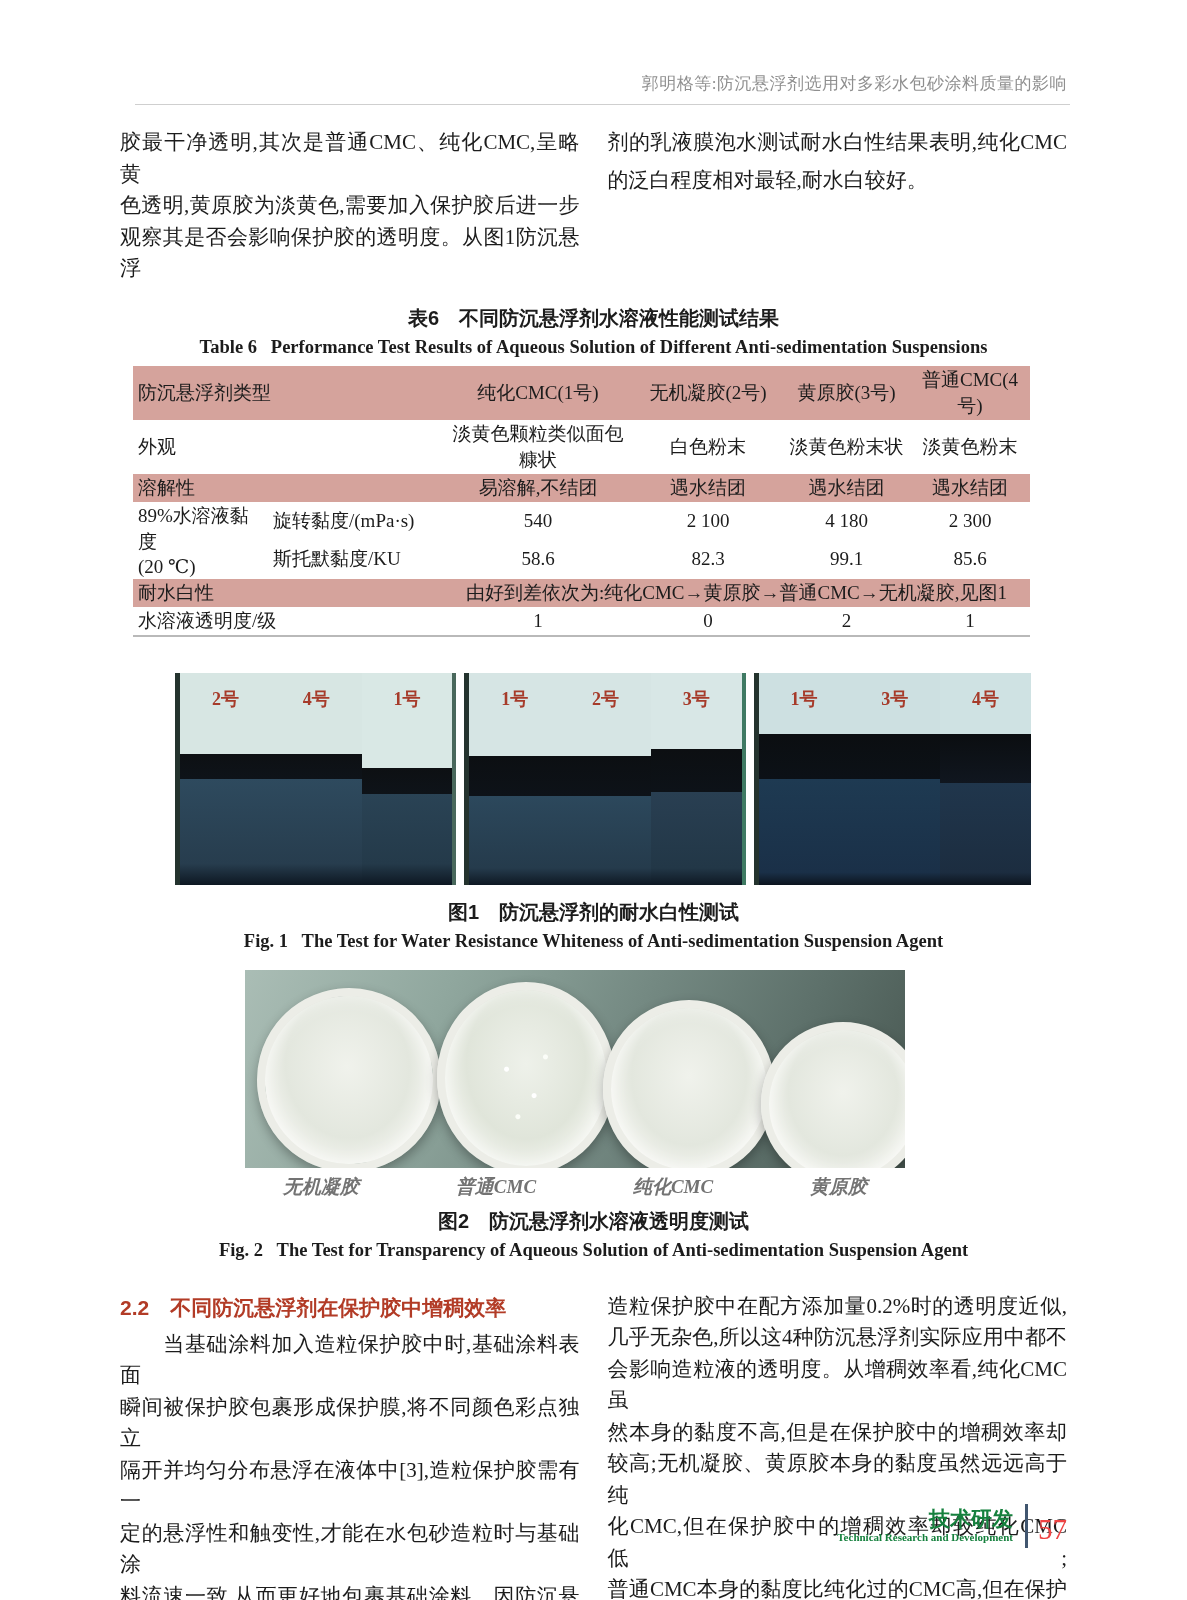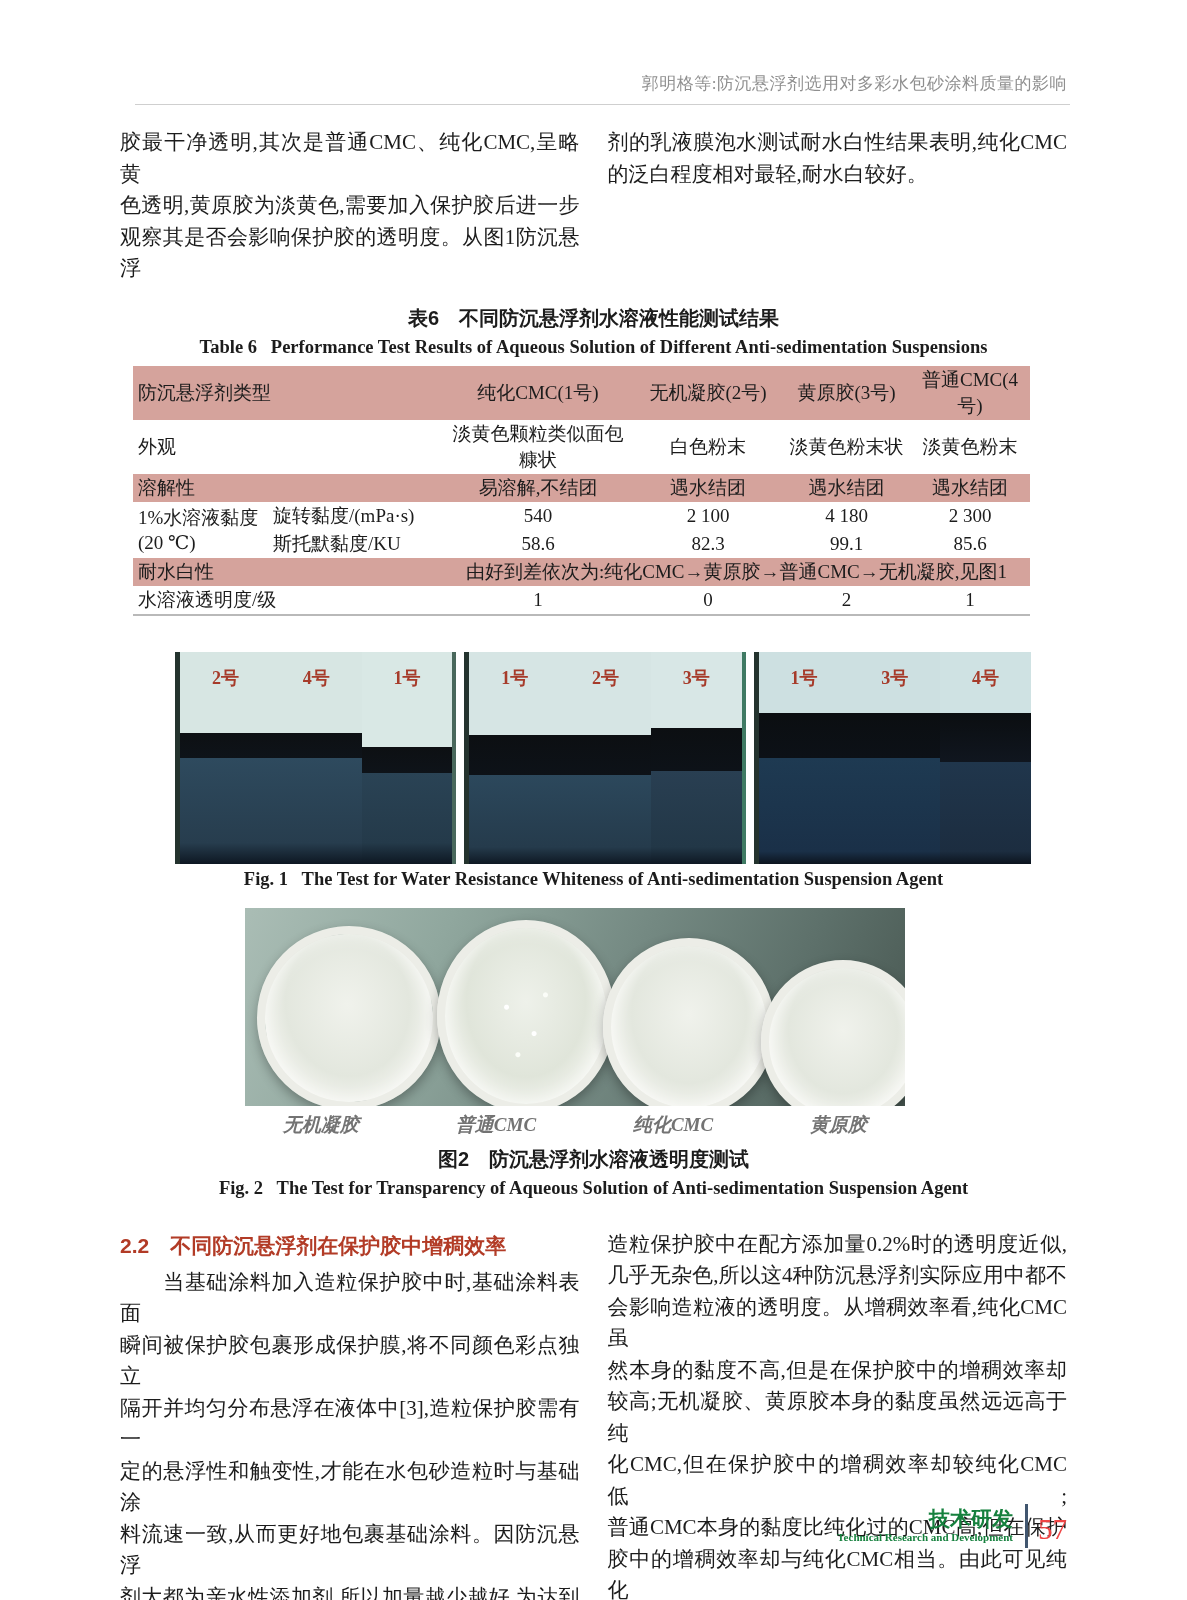--- a/index.html
+++ b/index.html
@@ -7,21 +7,21 @@
         font-family:"Liberation Serif","DejaVu Serif",serif;color:#1c1c1c;}
 
   
   .running-head{margin:72px 120px 0 120px;text-align:right;font-size:17px;color:#8f8f8f;letter-spacing:.5px;}
   .head-rule{margin:9px 117px 0 135px;border-top:1px solid #cfcfcf;height:0;}
 
   
   .cols{display:flex;gap:28px;margin:22px 120px 0 120px;}
   .col{flex:1;min-width:0;}
   .ln{font-size:21px;line-height:31.5px;white-space:pre-wrap;text-align:justify;text-align-last:justify;}
-  .ln.last{text-align-last:left;}
+  .ln.last{text-align-last:left;margin-top:6px;}
 
   
   .cap-cn{margin-top:20px;text-align:center;font-family:"Liberation Sans","DejaVu Sans",sans-serif;
           font-weight:bold;font-size:20px;white-space:pre-wrap;}
   .cap-en{margin-top:5px;text-align:center;font-weight:bold;font-size:18.5px;white-space:pre-wrap;}
 
   
   table.t6{border-collapse:collapse;margin:8px 0 16px 133px;width:897px;font-size:19px;table-layout:fixed;}
   table.t6 td{padding:1px 5px;height:26px;vertical-align:middle;}
   table.t6 .pk td{background:#d5a39c;}
@@ -124,21 +124,21 @@
       </tr>
       <tr class="pk">
         <td colspan="2" class="lft">溶解性</td>
         <td class="ctr">易溶解,不结团</td>
         <td class="ctr">遇水结团</td>
         <td class="ctr">遇水结团</td>
         <td class="ctr">遇水结团</td>
       </tr>
       <tr>
         <td rowspan="2" class="lft">
-          <div>1%水溶液黏度</div>
+          <div>89%水溶液黏度</div>
           <div>(20 ℃)</div>
         </td>
         <td class="lft">旋转黏度/(mPa·s)</td>
         <td class="ctr">540</td>
         <td class="ctr">2 100</td>
         <td class="ctr">4 180</td>
         <td class="ctr">2 300</td>
       </tr>
       <tr>
         <td class="lft">斯托默黏度/KU</td>
@@ -186,20 +186,21 @@
       <div class="seg s1"></div>
       <div class="seg s2"></div>
       <div class="seg s3"></div>
       <div class="plabels">
         <span>1号</span>
         <span>3号</span>
         <span>4号</span>
       </div>
     </div>
   </div>
+  <div class="cap-cn" style="margin-top:14px">图1　防沉悬浮剂的耐水白性测试</div>
   <div class="cap-en">Fig. 1   The Test for Water Resistance Whiteness of Anti-sedimentation Suspension Agent</div>
 
   <div class="fig2">
     <div class="tub tub1"></div>
     <div class="tub tub2"></div>
     <div class="tub tub3"></div>
     <div class="tub tub4"></div>
   </div>
   <div class="fig2-labels">
     <span>无机凝胶</span>

